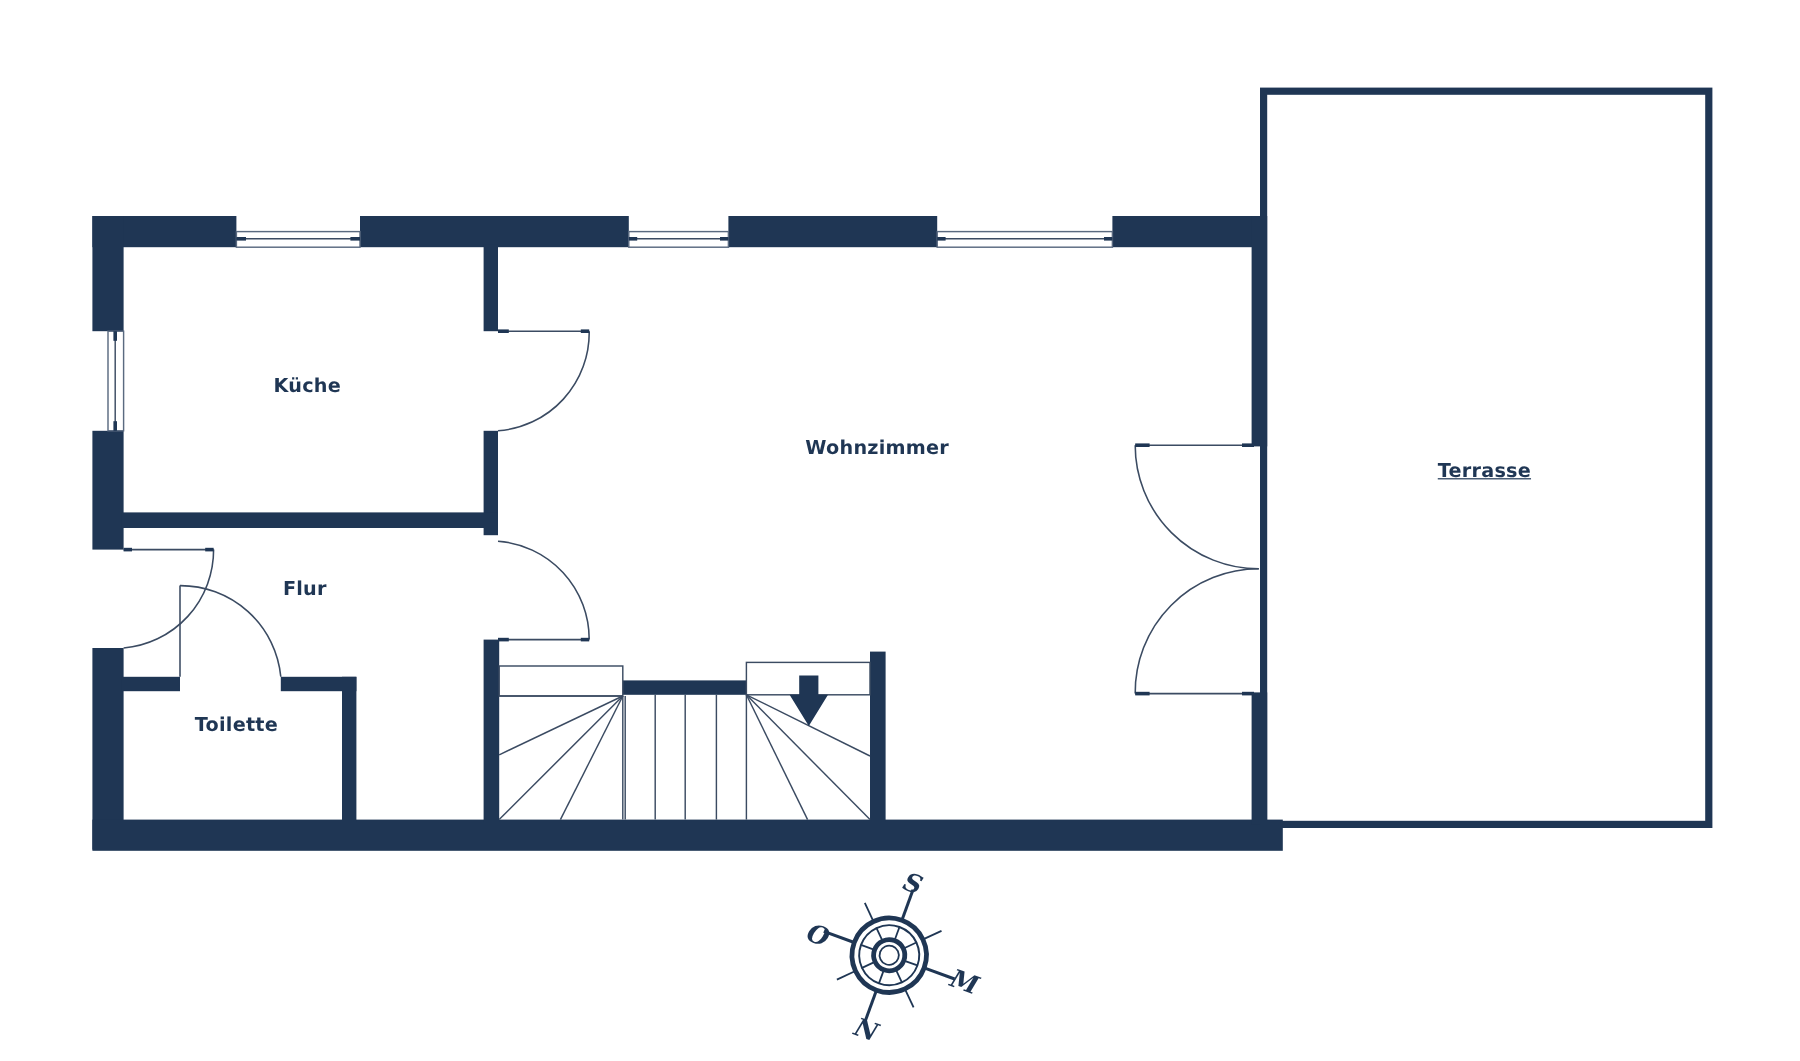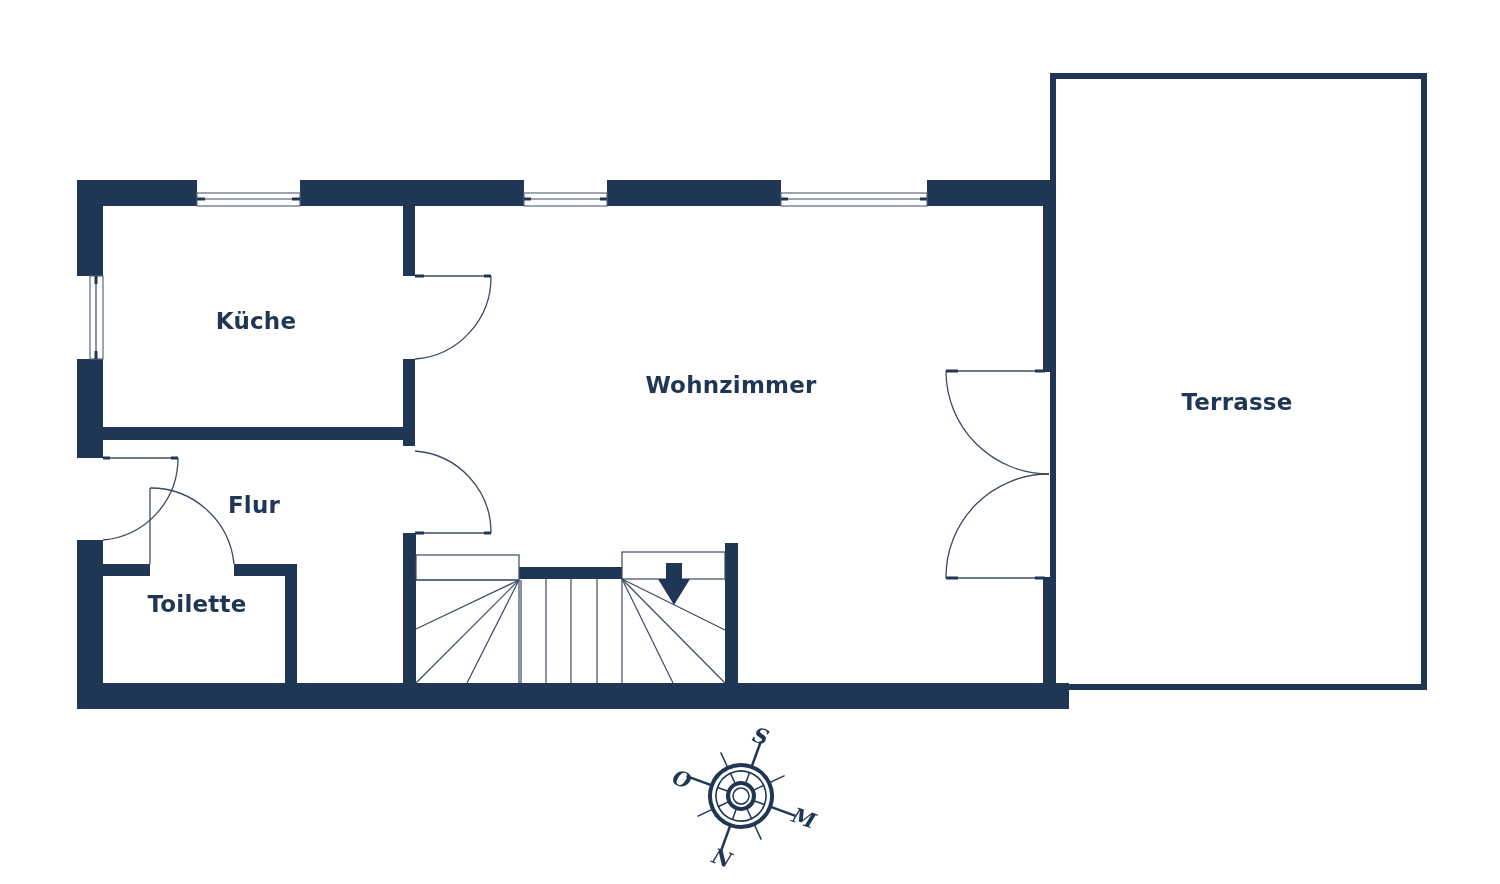--- a/index.html
+++ b/index.html
@@ -3,21 +3,21 @@
   <meta charset="utf-8">
   <style>
     html, body { margin: 0; padding: 0; background: #ffffff; }
     body { width: 1500px; height: 884px; position: relative; overflow: hidden; font-family: "DejaVu Sans", sans-serif; }
     #plan { position: absolute; left: 0; top: 0; width: 1500px; height: 884px; }
     .room-label {
       position: absolute;
       transform: translate(-50%, -50%);
       font-family: "DejaVu Sans", sans-serif;
       font-weight: bold;
-      font-size: 23px;
+      font-size: 16px;
       color: #1f3654;
       white-space: nowrap;
       letter-spacing: 0.2px;
     }
     .compass-letter {
       position: absolute;
       transform: translate(-50%, -50%);
       font-family: "DejaVu Serif", serif;
       font-weight: bold;
       font-style: italic;
@@ -181,21 +181,21 @@
     <line x1="13" y1="0" x2="25" y2="0" stroke-width="1.5"></line>
     <line x1="-13" y1="0" x2="-25" y2="0" stroke-width="1.5"></line>
     <line x1="9" y1="-9" x2="18" y2="-18" stroke-width="1.5"></line>
     <line x1="-9" y1="-9" x2="-18" y2="-18" stroke-width="1.5"></line>
     <line x1="9" y1="9" x2="18" y2="18" stroke-width="1.5"></line>
     <line x1="-9" y1="9" x2="-18" y2="18" stroke-width="1.5"></line>
   </g>
 </svg>
 
 <div class="room-label" style="left:256px; top:321px;">Küche</div>
-<div class="room-label" style="left:731px; top:385px;">Wohnzimmer</div>
-<div class="room-label" style="left:1237px; top:402px;">Terrasse</div>
-<div class="room-label" style="left:254px; top:505px;">Flur</div>
+<div class="room-label" style="left:731px; top:373px;">Wohnzimmer</div>
+<div class="room-label" style="left:1237px; top:392px;text-decoration:underline;">Terrasse</div>
+<div class="room-label" style="left:254px; top:490px;">Flur</div>
 <div class="room-label" style="left:197px; top:604px;">Toilette</div>
 
 <div class="compass-letter" style="left:761px; top:736px; transform:translate(-50%,-50%) rotate(20deg);">S</div>
 <div class="compass-letter" style="left:682px; top:779px; transform:translate(-50%,-50%) rotate(20deg);">O</div>
 <div class="compass-letter" style="left:804px; top:818px; transform:translate(-50%,-50%) rotate(20deg);">M</div>
 <div class="compass-letter" style="left:722px; top:858px; transform:translate(-50%,-50%) rotate(20deg);">N</div>
 
 </body></html>

